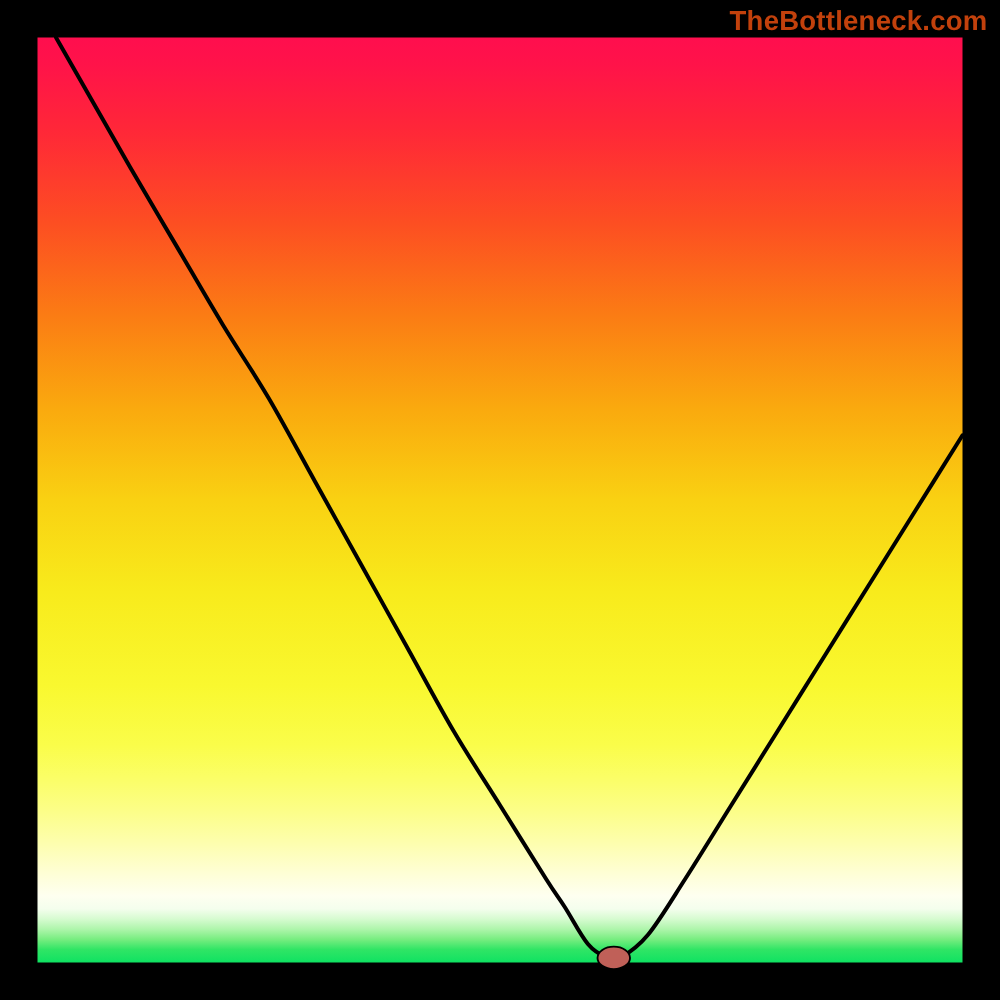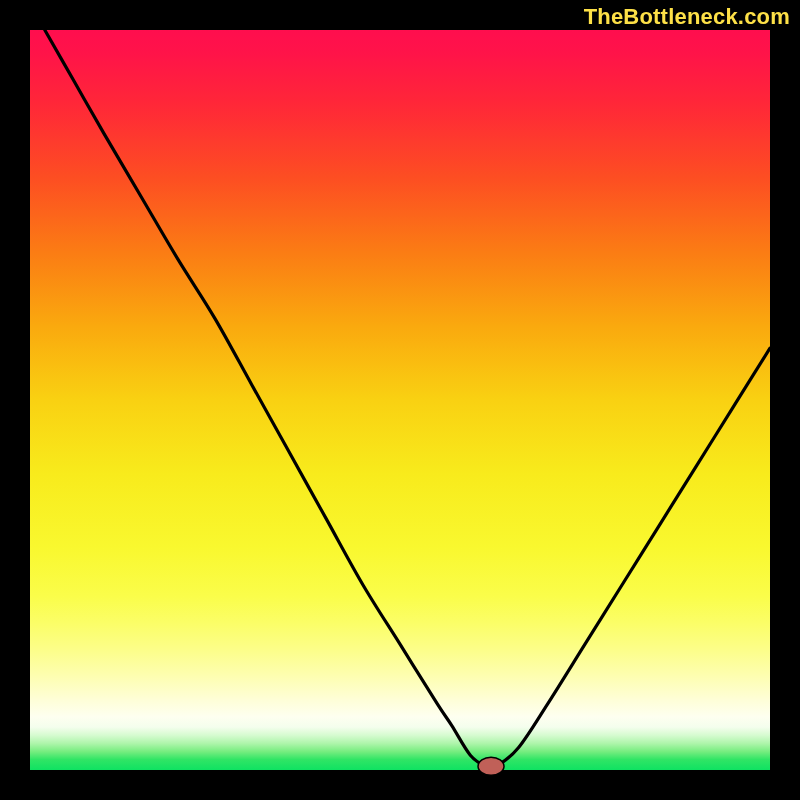--- a/index.html
+++ b/index.html
@@ -16,21 +16,21 @@
     height: 800px;
     background: #000000;
   }
   .watermark {
     position: absolute;
     top: 4px;
     right: 10px;
     font-family: Arial, Helvetica, sans-serif;
     font-size: 22px;
     font-weight: bold;
-    color: #fde047;
+    color: #c2410c;
     letter-spacing: 0.2px;
     text-align: center;
   }
   svg {
     position: absolute;
     left: 0;
     top: 0;
   }
 </style>
 </head>

